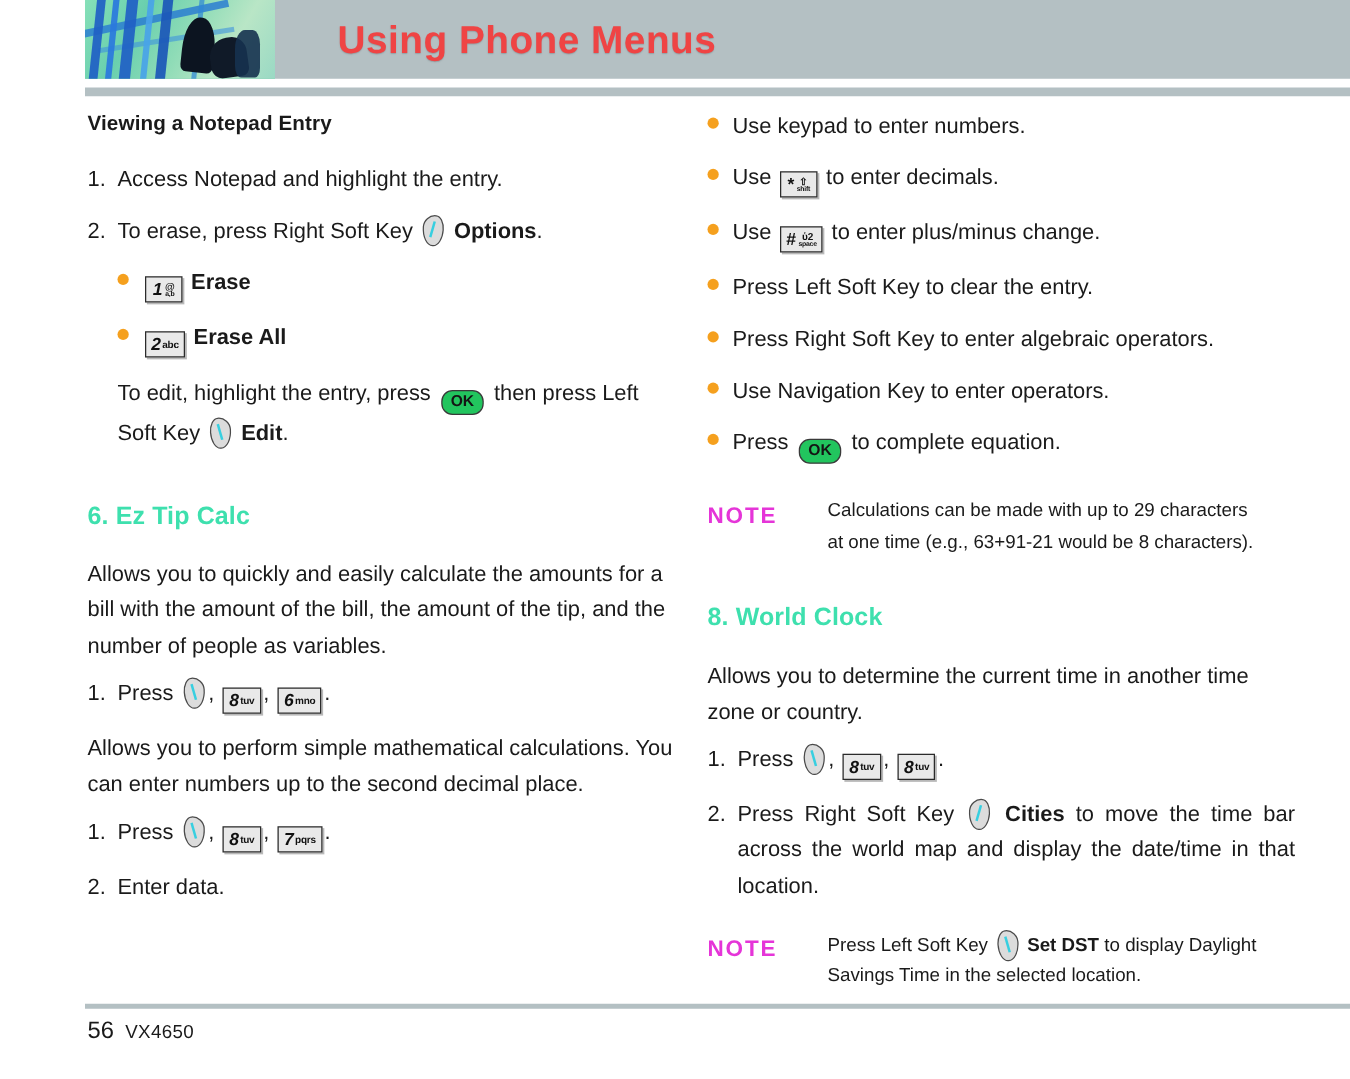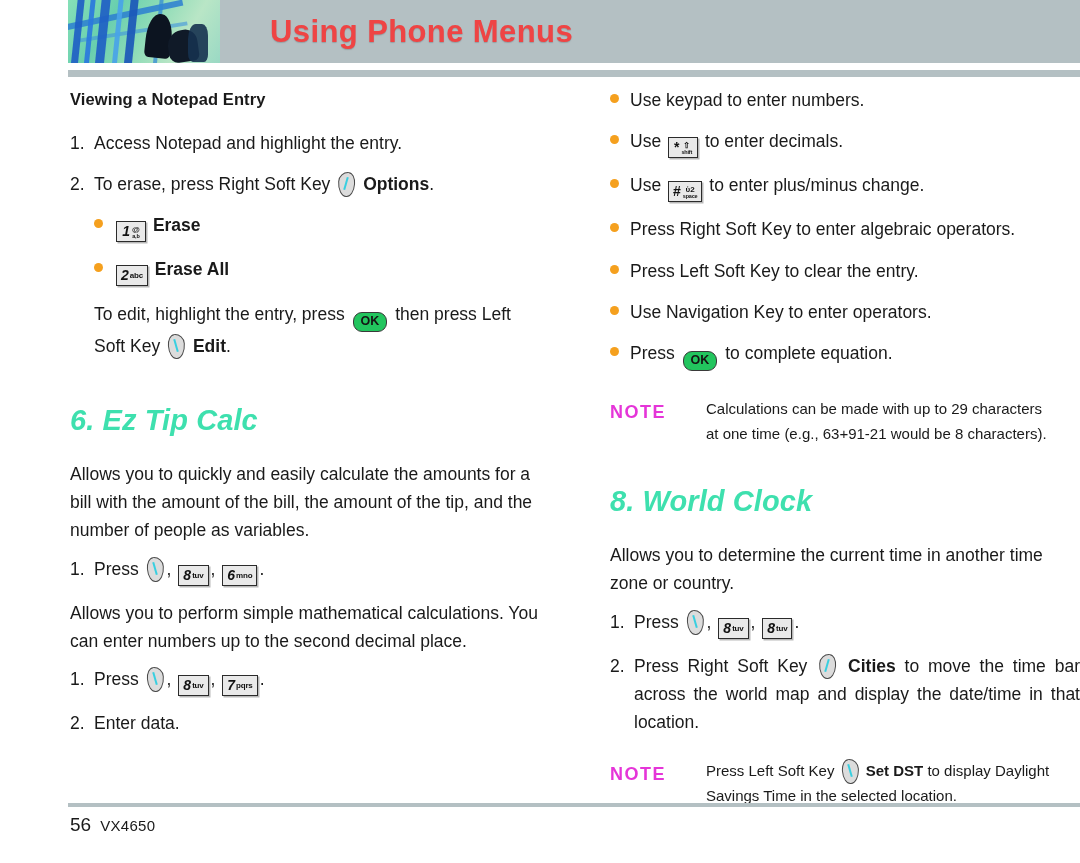--- a/index.html
+++ b/index.html
@@ -73,29 +73,29 @@
     position:absolute;left:68px;top:70px;width:1012px;height:7px;
     background:#b4c0c3;
   }
 
   
   .col{
     position:absolute;top:86px;
     font-size:17.5px;line-height:1.62;
   }
   .col-left{left:70px;width:470px;}
-  .col-right{left:610px;width:470px;}
+  .col-right{left:566px;width:470px;}
 
   h3.sub{
     font-size:16.5px;font-weight:bold;margin:0 0 16px 0;
     letter-spacing:.1px;
   }
   h2.section{
-    font-size:29px;font-weight:bold;color:#3ee0ae;
-    margin:0 0 16px 0;letter-spacing:.1px;font-style:italic;
+    font-size:20px;font-weight:bold;color:#3ee0ae;
+    margin:0 0 16px 0;letter-spacing:.1px;
   }
   .p{margin:0 0 10px 0;}
 
   
   .num{
     display:flex;margin:0 0 13px 0;align-items:flex-start;
   }
   .num .n{width:24px;flex:0 0 24px;}
   .num .t{flex:1;}
 
@@ -329,28 +329,28 @@
       <span>Use</span>
       <span class="keybox"><span style="font-style:normal;">#</span><span class="stack"><span class="a">ὑ2</span><span class="b">space</span></span></span>
       <span>to enter plus/minus change.</span>
     </div>
   </div>
 
   <div class="bul">
     <div class="dot">
         <i></i>
       </div>
+    <div class="t">Press Left Soft Key to clear the entry.</div>
+  </div>
+
+  <div class="bul">
+    <div class="dot">
+        <i></i>
+      </div>
     <div class="t">Press Right Soft Key to enter algebraic operators.</div>
-  </div>
-
-  <div class="bul">
-    <div class="dot">
-        <i></i>
-      </div>
-    <div class="t">Press Left Soft Key to clear the entry.</div>
   </div>
 
   <div class="bul">
     <div class="dot">
         <i></i>
       </div>
     <div class="t">Use Navigation Key to enter operators.</div>
   </div>
 
   <div class="bul">

